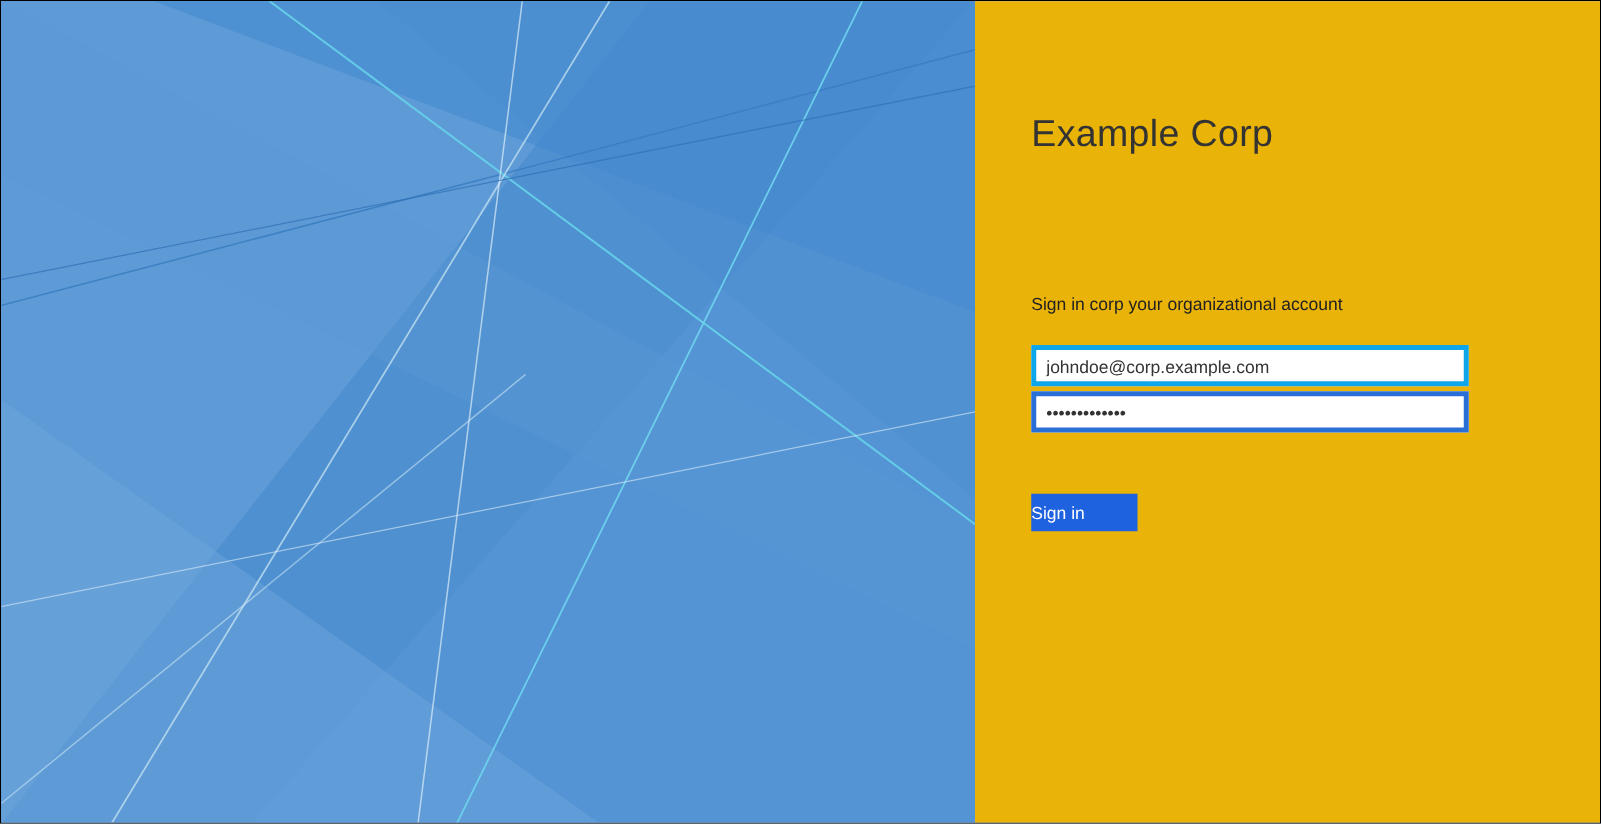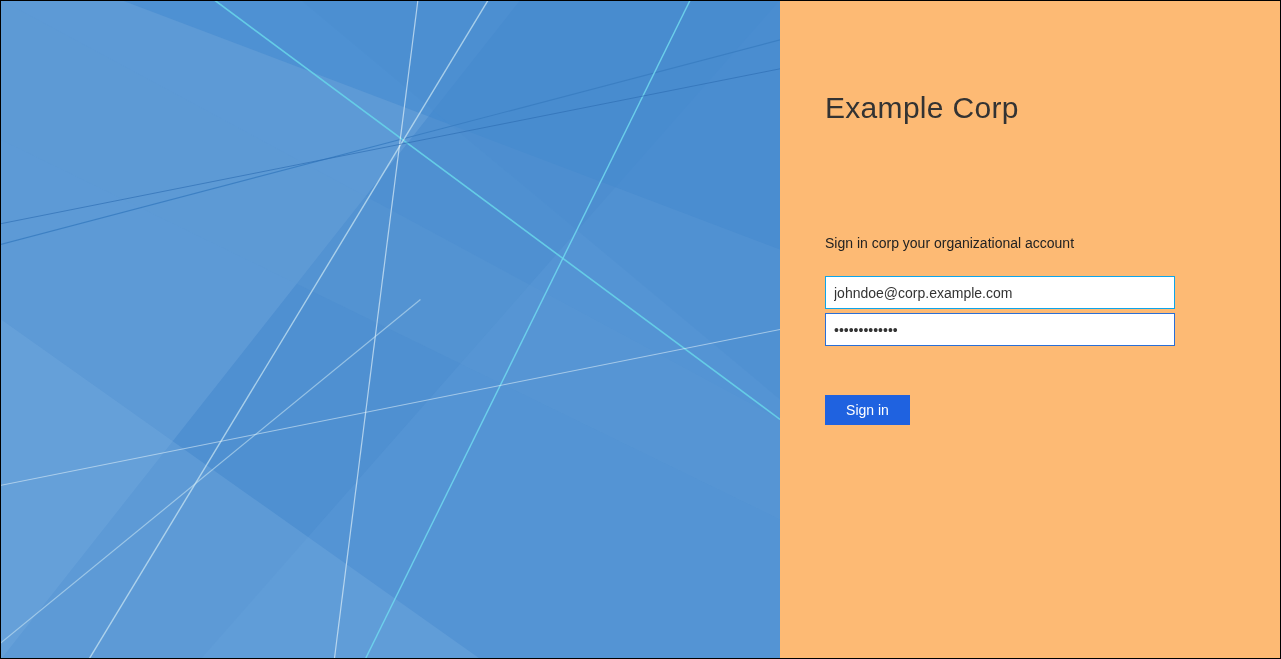--- a/index.html
+++ b/index.html
@@ -32,21 +32,21 @@
     .illustration svg {
       position: absolute;
       inset: 0;
       width: 100%;
       height: 100%;
       display: block;
     }
     
     .form-panel {
       flex: 0 0 500px;
-      background: #fdba74;
+      background: #eab308;
       padding: 90px 60px 0 45px;
       display: flex;
       flex-direction: column;
     }
     
     .org-title {
       font-size: 30px;
       font-weight: 300;
       color: #333333;
       margin-bottom: 110px;
@@ -60,42 +60,42 @@
     }
     
     .field {
       display: block;
       width: 350px;
       height: 33px;
       padding: 0 8px;
       font-size: 14px;
       font-family: inherit;
       color: #333;
-      border: 1px solid #0ea5e9;
+      border: 4px solid #0ea5e9;
       outline: none;
       margin-bottom: 4px;
       background: #fff;
     }
     
     .field.focused {
       border-color: #2a6fd6;
     }
     
     .signin-btn {
       display: inline-block;
       margin-top: 45px;
       width: 85px;
       height: 30px;
       background: #1f62e0;
       color: #ffffff;
       border: none;
       font-size: 14px;
       font-family: inherit;
       cursor: pointer;
-      text-align: center;
+      text-align: left;
     }
   </style>
 </head>
 <body>
 
 <div class="page">
 
   <div class="illustration">
     <svg viewBox="0 0 780 660" preserveAspectRatio="xMidYMid slice">
 

